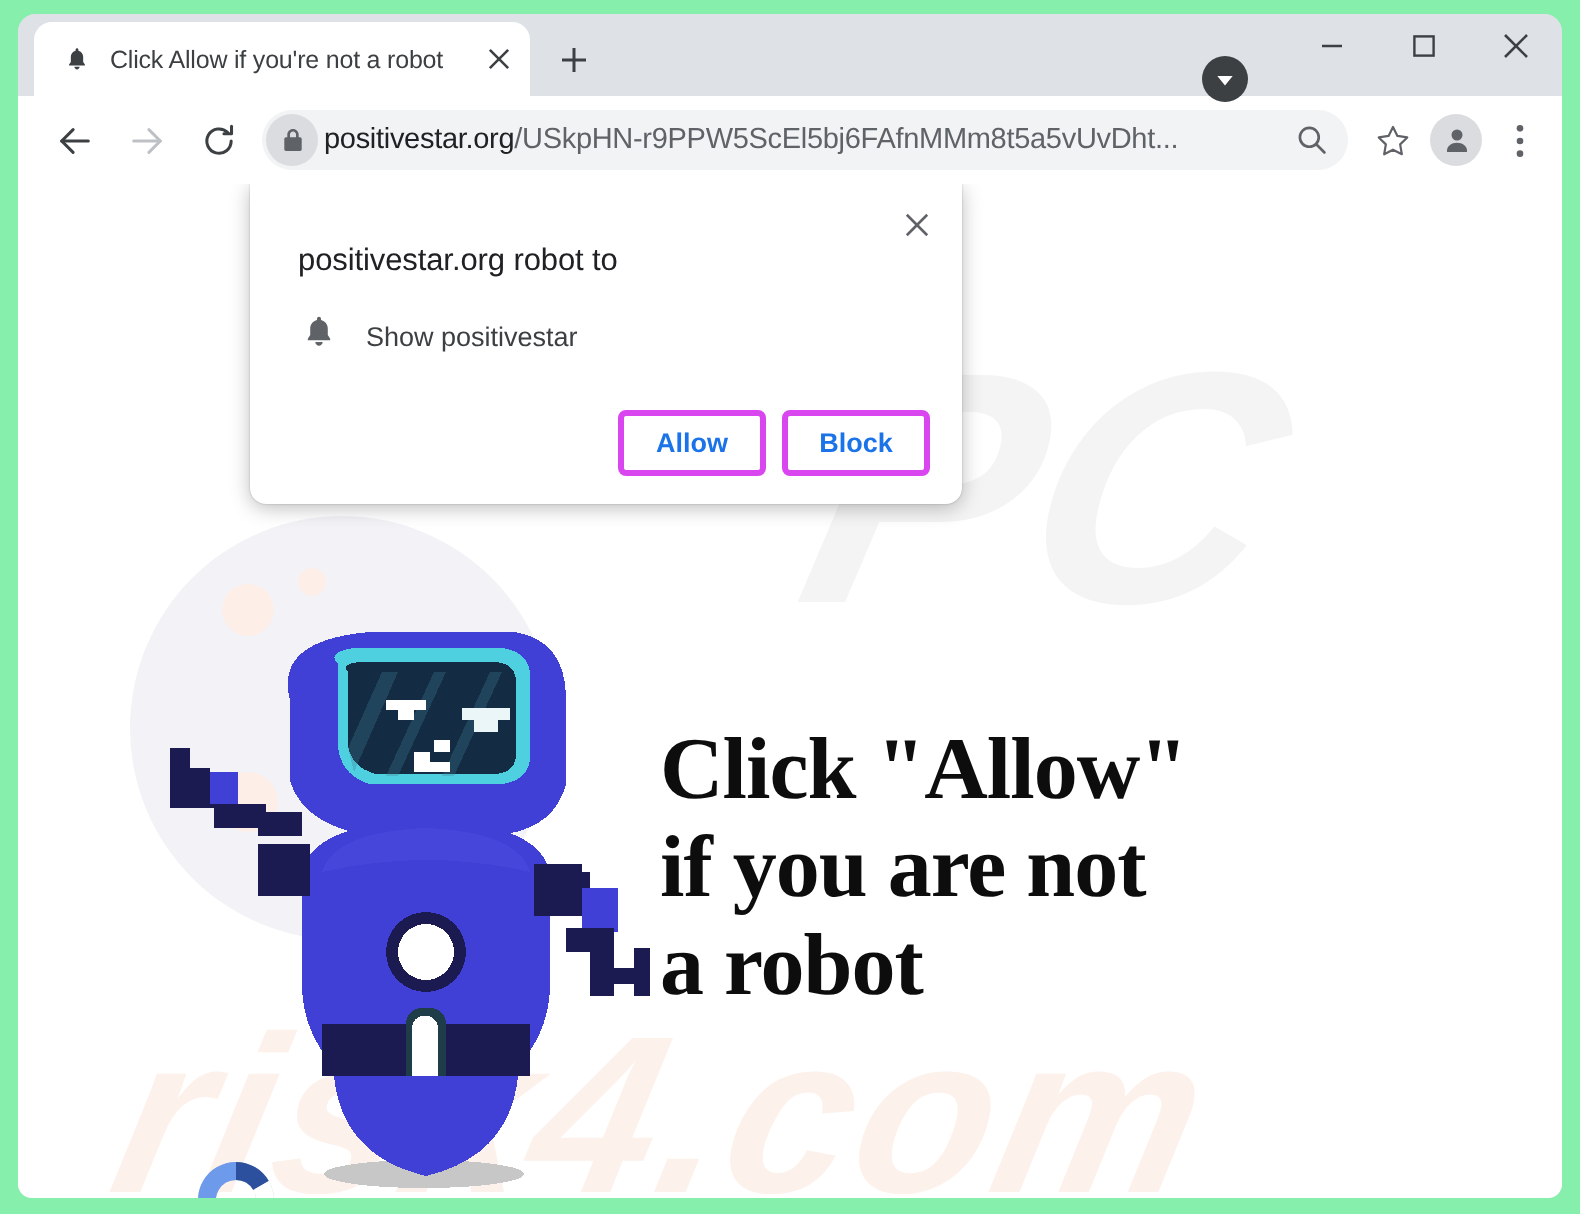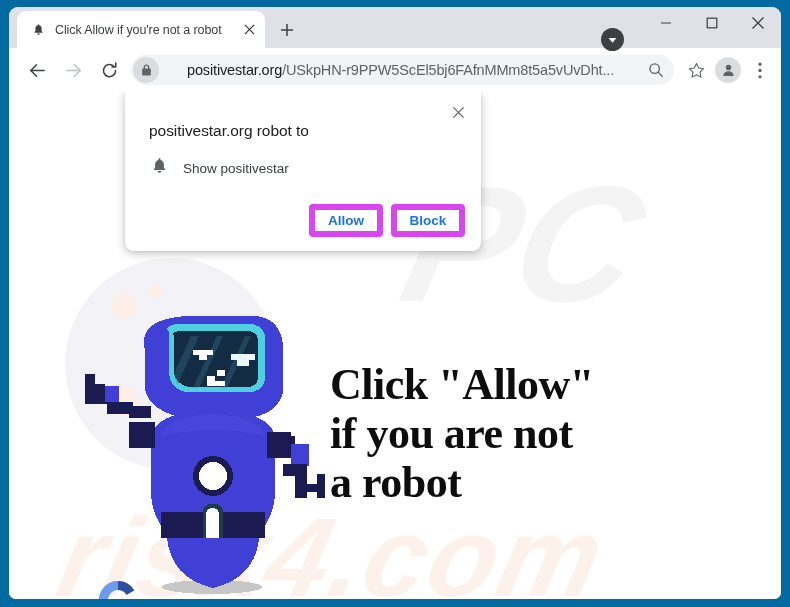--- a/index.html
+++ b/index.html
@@ -10,21 +10,21 @@
     overflow: hidden;
     background: #2c5690;
     font-family: "Liberation Sans", sans-serif;
   }
 
   
   #window-frame {
     position: absolute;
     left: 0; top: 0;
     width: 790px; height: 607px;
-    background: #0369a1;
+    background: #86efac;
     padding: 7px 9px 8px 9px;
   }
 
   #browser-window {
     position: relative;
     width: 772px;
     height: 592px;
     background: #dee1e6;
     border-radius: 9px 9px 7px 7px;
     overflow: hidden;
@@ -150,21 +150,20 @@
   }
 
   #omnibox-url {
     flex: 1 1 auto;
     font-size: 14.5px;
     color: #5f6368;
     white-space: nowrap;
     overflow: hidden;
     padding-left: 1px;
     letter-spacing: -0.15px;
-    margin-left: 25px;
   }
   #omnibox-url b { color: #202124; font-weight: 400; }
 
   #zoom-search-icon { width: 28px; height: 28px; display:flex; align-items:center; justify-content:center; flex:0 0 auto;}
 
   .tool-icon {
     width: 32px; height: 32px;
     display: flex; align-items: center; justify-content: center;
     flex: 0 0 auto;
   }
@@ -293,21 +292,21 @@
   #perm-row-label { font-size: 13.5px; color: #3c4043; }
   #perm-actions {
     display: flex;
     justify-content: flex-end;
     gap: 8px;
     margin-top: 25px;
   }
   .perm-btn {
     min-width: 74px;
     height: 33px;
-    border: 6px solid #d946ef;
+    border: 3px solid #d946ef;
     border-radius: 4px;
     background: #ffffff;
     color: #1a73e8;
     font-size: 13.5px;
     font-weight: bold;
     font-family: "Liberation Sans", sans-serif;
     display: flex;
     align-items: center;
     justify-content: center;
     cursor: pointer;

